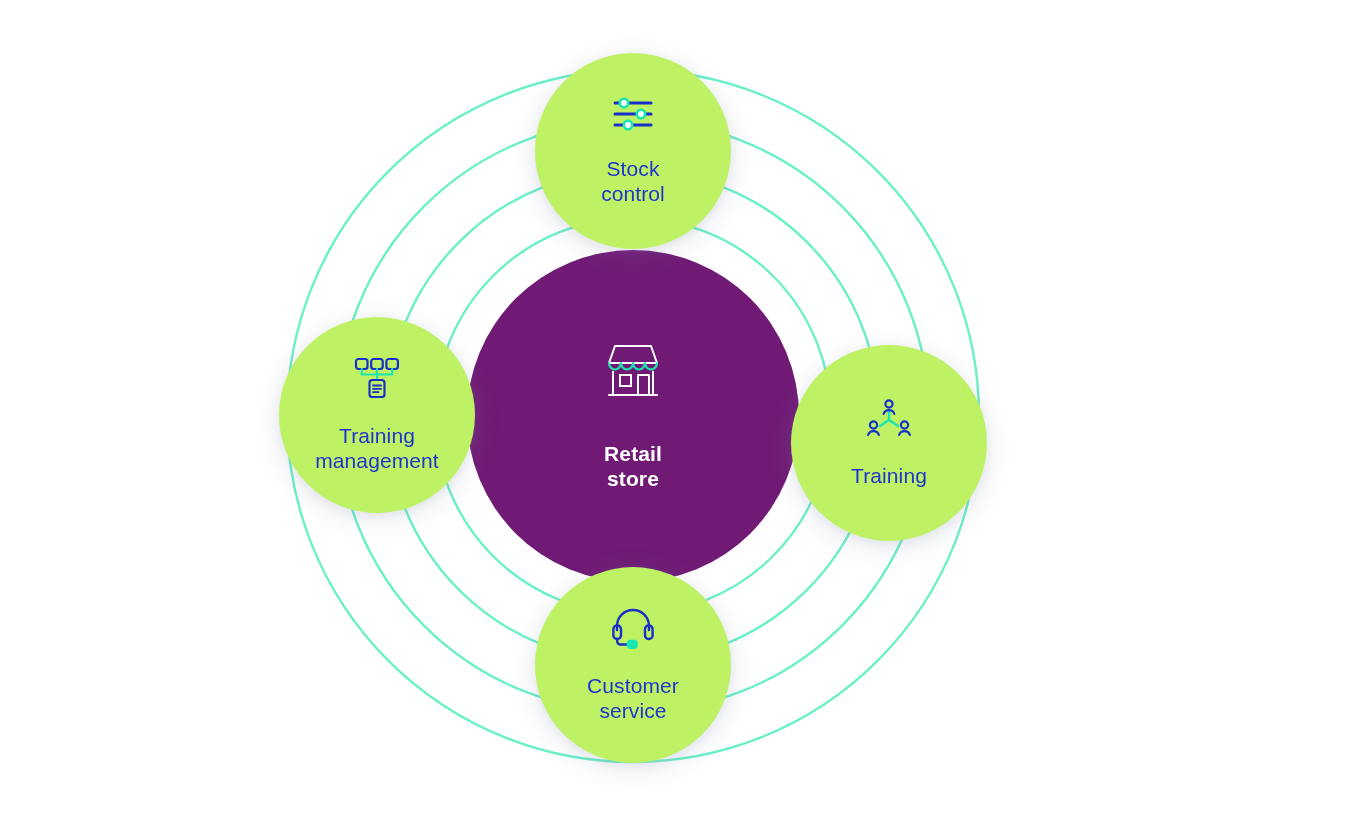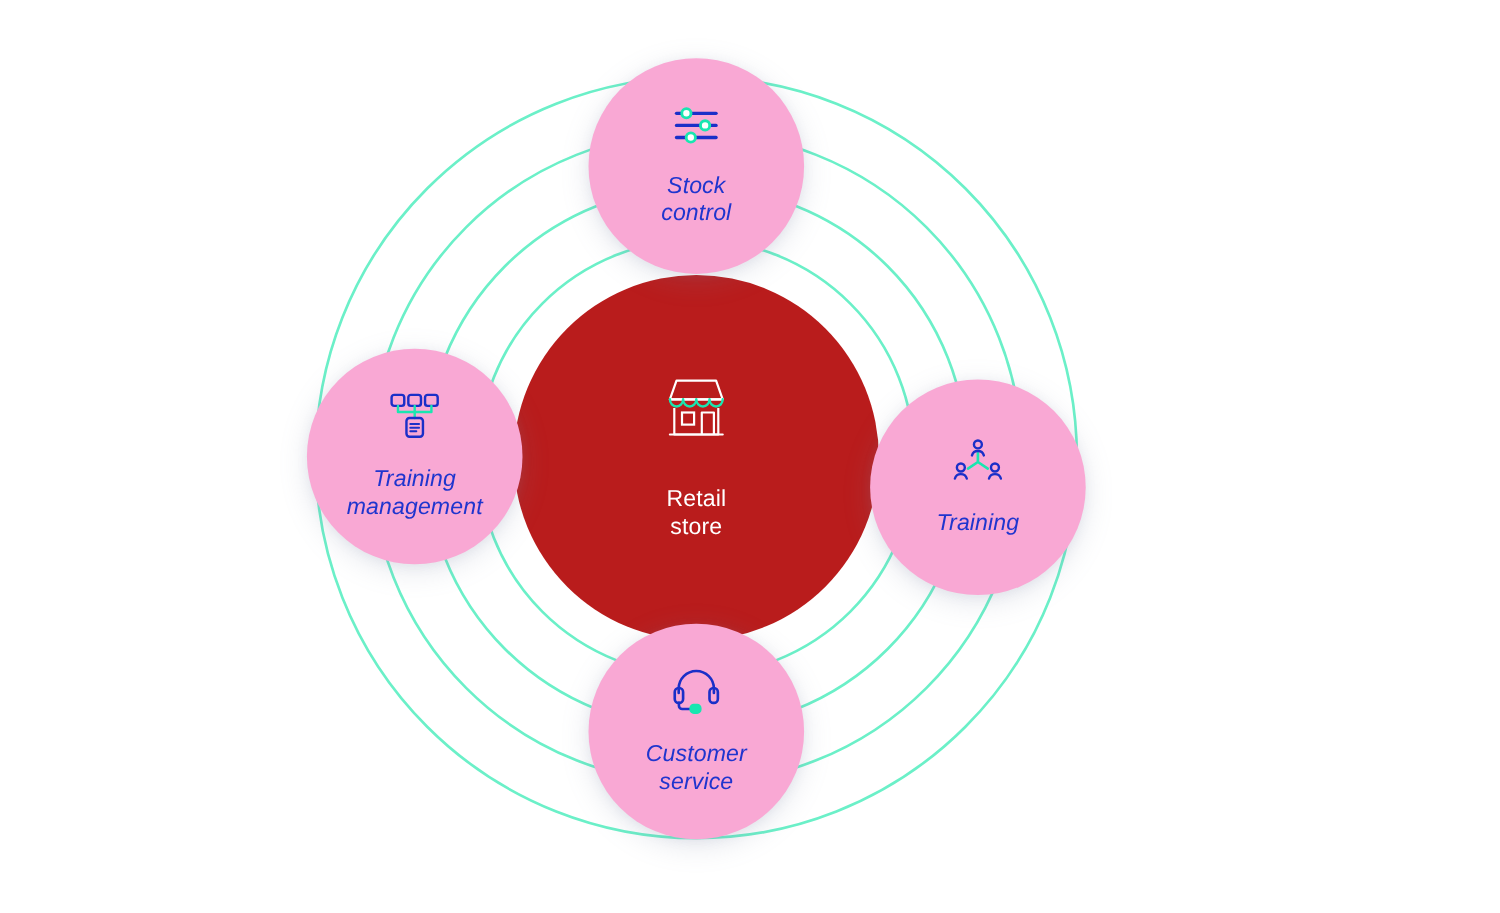--- a/index.html
+++ b/index.html
@@ -34,24 +34,23 @@
     position: absolute;
     border-radius: 50%;
     display: flex;
     flex-direction: column;
     align-items: center;
     justify-content: center;
     box-sizing: border-box;
   }
 
   .node-outer {
-    background: #f9a8d4;
+    background: #bef264;
     box-shadow: 0 6px 26px rgba(125, 135, 165, 0.20),
                 0 2px 10px rgba(125, 135, 165, 0.10);
-    font-style: italic;
   }
 
   .node-center {
     background: #0A22BA;
   }
 
   .node-icon {
     display: block;
     line-height: 0;
   }
@@ -118,21 +117,21 @@
 
   <svg id="rings-layer" viewBox="0 0 1364 830" width="1364" height="830" aria-hidden="true">
     <g fill="none" stroke="#6BF0C8" stroke-width="2.4" stroke-linecap="round">
         <circle cx="633" cy="416" r="198"></circle>
         <circle cx="633" cy="416" r="246"></circle>
         <circle cx="633" cy="416" r="296"></circle>
         <circle cx="633" cy="416" r="346"></circle>
       </g>
   </svg>
 
-  <div class="node node-center" id="node-center-retail-store" style="left: 467px; top: 250px; width: 332px; height: 332px; background: #b91c1c;">
+  <div class="node node-center" id="node-center-retail-store" style="left: 467px; top: 250px; width: 332px; height: 332px; background: #701a75; font-weight: bold;">
     <span class="node-icon">
       <svg width="64" height="60" viewBox="0 0 64 60" fill="none">
         <path d="M8 22 L14 5 H50 L56 22 Z" stroke="#FFFFFF" stroke-width="2" stroke-linejoin="round"></path>
         <path d="M8 22 H56" stroke="#FFFFFF" stroke-width="2" stroke-linecap="round"></path>
         <path d="M8 22 a6 6.5 0 0 0 12 0 a6 6.5 0 0 0 12 0 a6 6.5 0 0 0 12 0 a6 6.5 0 0 0 12 0" stroke="#19E6B0" stroke-width="2.2" stroke-linejoin="round" stroke-linecap="round"></path>
         <path d="M12 30 V54 H52 V30" stroke="#FFFFFF" stroke-width="2" stroke-linejoin="round"></path>
         <path d="M8 54 H56" stroke="#FFFFFF" stroke-width="2" stroke-linecap="round"></path>
         <rect x="19" y="34" width="11" height="11" stroke="#FFFFFF" stroke-width="2"></rect>
         <path d="M37 54 V34 H48 V54" stroke="#FFFFFF" stroke-width="2" stroke-linejoin="round"></path>
       </svg>

